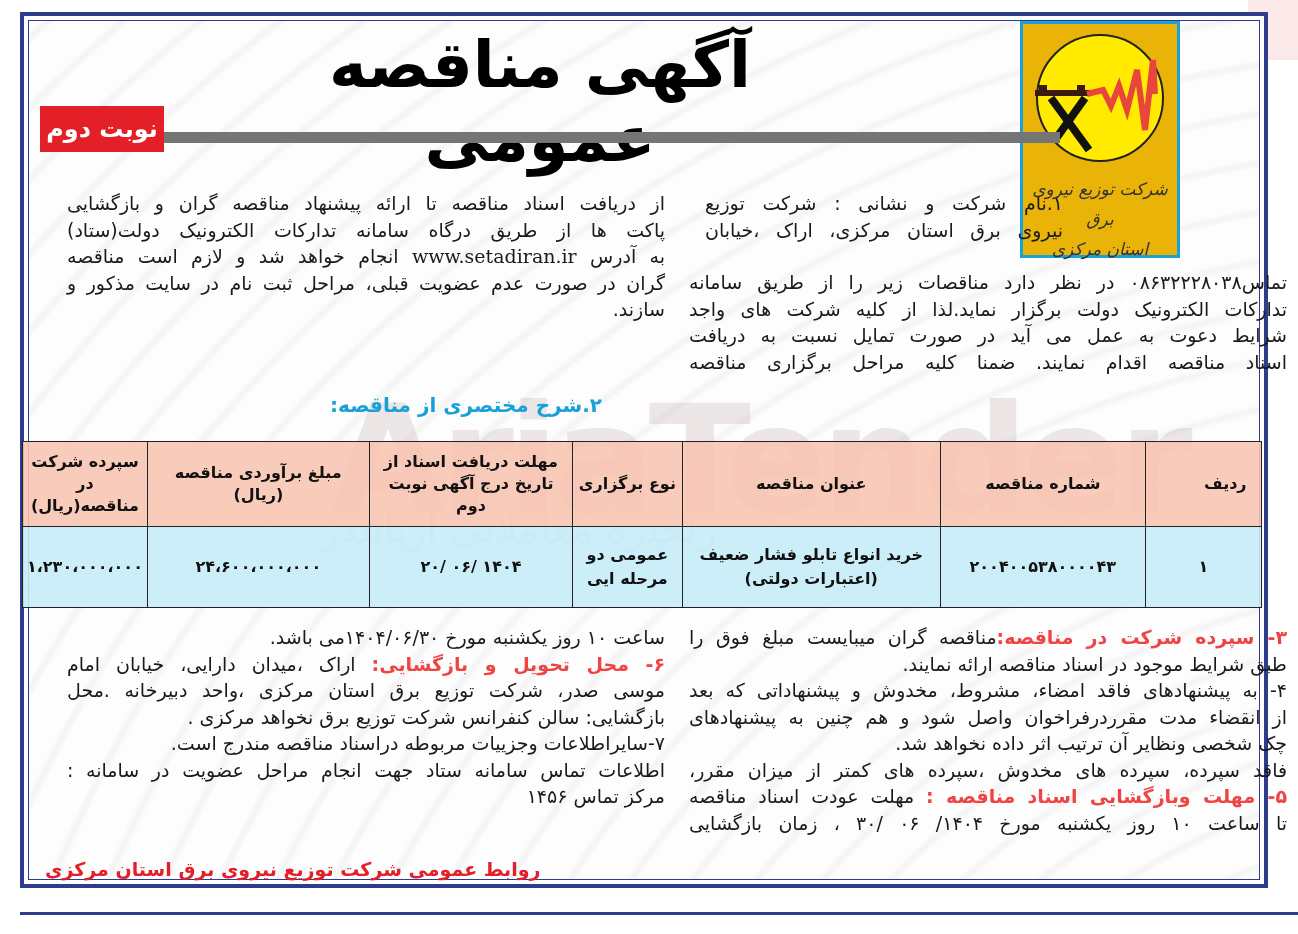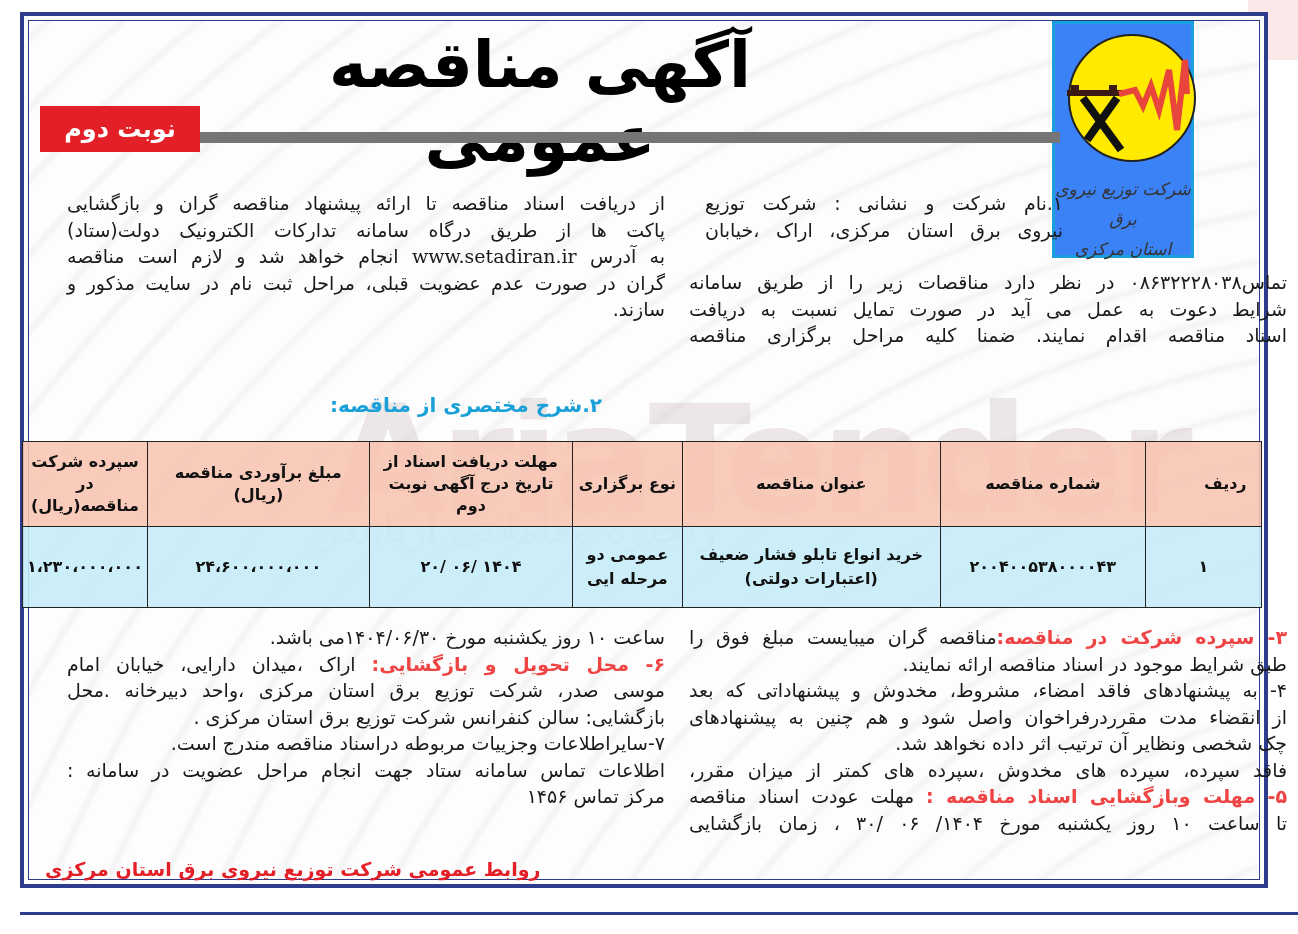--- a/index.html
+++ b/index.html
@@ -17,37 +17,37 @@
   }
   .frame-inner {
     position: absolute; left: 4px; top: 4px; right: 4px; bottom: 4px;
     border: 1.5px solid #2d3c8c; box-sizing: border-box; overflow: hidden;
     background:
       repeating-radial-gradient(ellipse at 120% 160%, rgba(0,0,0,0) 0px, rgba(0,0,0,0) 40px, rgba(200,200,205,0.18) 46px, rgba(0,0,0,0) 52px);
   }
   .bottom-bar { position: absolute; left: 20px; top: 912px; width: 1278px; height: 3px; background: #2d3c8c; }
 
   .logo-box {
-    position: absolute; left: 1052px; top: 21px; width: 142px; height: 237px;
-    border: 3px solid #19a0dd; box-sizing: border-box; background: #3b82f6;
+    position: absolute; left: 1020px; top: 21px; width: 160px; height: 237px;
+    border: 3px solid #19a0dd; box-sizing: border-box; background: #eab308;
   }
   .logo-svg { position: absolute; left: 10px; top: 6px; }
   .logo-caption {
     position: absolute; left: 0; right: 0; top: 150px; text-align: center;
     font-family: "DejaVu Serif", serif; font-style: italic; font-size: 17px; line-height: 30px; color: #333;
   }
 
   .title {
     position: absolute; left: 240px; top: 28px; width: 600px; text-align: center;
     font-family: "DejaVu Sans", sans-serif; font-weight: 900; font-size: 64px; color: #000;
     letter-spacing: -1px; direction: rtl;
   }
   .title-rule { position: absolute; left: 10px; top: 132px; width: 1020px; height: 11px; background: #757575; }
   .badge {
-    position: absolute; left: 18px; top: 106px; width: 160px; height: 46px; background: #e32028;
+    position: absolute; left: 18px; top: 106px; width: 124px; height: 46px; background: #e32028;
     color: #fff; font-weight: bold; font-size: 24px; line-height: 46px; text-align: center; direction: rtl;
   }
 
   .para {
     position: absolute; direction: rtl; text-align: justify; text-align-last: right;
     font-size: 19px; line-height: 26.5px; color: #1a1a1a; margin-left: 25px;
   }
   .para .line { display: block; white-space: nowrap; text-align: justify; text-align-last: justify; }
   .para .line.last { text-align-last: right; }
   .hl-blue { color: #ef4444; font-weight: bold; }
@@ -110,20 +110,21 @@
 <div class="title">آگهی مناقصه عمومی</div>
 <div class="title-rule" style="left:40px;"></div>
 <div class="badge" style="left:40px;">نوبت دوم</div>
 
 <div class="para" style="left:680px; top:190px; width:358px;">
   <span class="line">۱.نام شرکت و نشانی : شرکت توزیع</span>
   <span class="line">نیروی برق استان مرکزی، اراک ،خیابان</span>
 </div>
 <div class="para" style="left:664px; top:269px; width:598px;">
   <span class="line">تماس۰۸۶۳۲۲۲۸۰۳۸ در نظر دارد مناقصات زیر را از طریق سامانه</span>
+  <span class="line">تدارکات الکترونیک دولت برگزار نماید.لذا از کلیه شرکت های واجد</span>
   <span class="line">شرایط دعوت به عمل می آید در صورت تمایل نسبت به دریافت</span>
   <span class="line">اسناد مناقصه اقدام نمایند. ضمنا کلیه مراحل برگزاری مناقصه</span>
 </div>
 
 <div class="para" style="left:42px; top:190px; width:598px;">
   <span class="line">از دریافت اسناد مناقصه تا ارائه پیشنهاد مناقصه گران و بازگشایی</span>
   <span class="line">پاکت ها از طریق درگاه سامانه تدارکات الکترونیک دولت(ستاد)</span>
   <span class="line"><span>به آدرس</span> <span class="en">www.setadiran.ir</span> <span>انجام خواهد شد و لازم است مناقصه</span></span>
   <span class="line">گران در صورت عدم عضویت قبلی، مراحل ثبت نام در سایت مذکور و</span>
   <span class="line last">سازند.</span>
@@ -179,19 +180,19 @@
   <span class="line last">چک شخصی ونظایر آن ترتیب اثر داده نخواهد شد.</span>
   <span class="line">فاقد سپرده، سپرده های مخدوش ،سپرده های کمتر از میزان مقرر،</span>
   <span class="line"><span class="hl-blue">۵- مهلت وبازگشایی اسناد مناقصه :</span><span> مهلت عودت اسناد مناقصه</span></span>
   <span class="line">تا ساعت ۱۰ روز یکشنبه مورخ ۱۴۰۴/ ۰۶ /۳۰ ، زمان بازگشایی</span>
 </div>
 
 <div class="para" style="left:42px; top:624px; width:598px;">
   <span class="line last">ساعت ۱۰ روز یکشنبه مورخ ۱۴۰۴/۰۶/۳۰می باشد.</span>
   <span class="line"><span class="hl-blue">۶- محل تحویل و بازگشایی:</span><span> اراک ،میدان دارایی، خیابان امام</span></span>
   <span class="line">موسی صدر، شرکت توزیع برق استان مرکزی ،واحد دبیرخانه .محل</span>
-  <span class="line last">بازگشایی: سالن کنفرانس شرکت توزیع برق استان مرکزی .</span>
+  <span class="line last">بازگشایی: سالن کنفرانس شرکت توزیع برق نخواهد مرکزی .</span>
   <span class="line last">۷-سایراطلاعات وجزییات مربوطه دراسناد مناقصه مندرج است.</span>
   <span class="line">اطلاعات تماس سامانه ستاد جهت انجام مراحل عضویت در سامانه :</span>
   <span class="line last">مرکز تماس ۱۴۵۶</span>
 </div>
 
 <div class="footer-sig">روابط عمومی شرکت توزیع نیروی برق استان مرکزی</div>
 
 </body></html>

